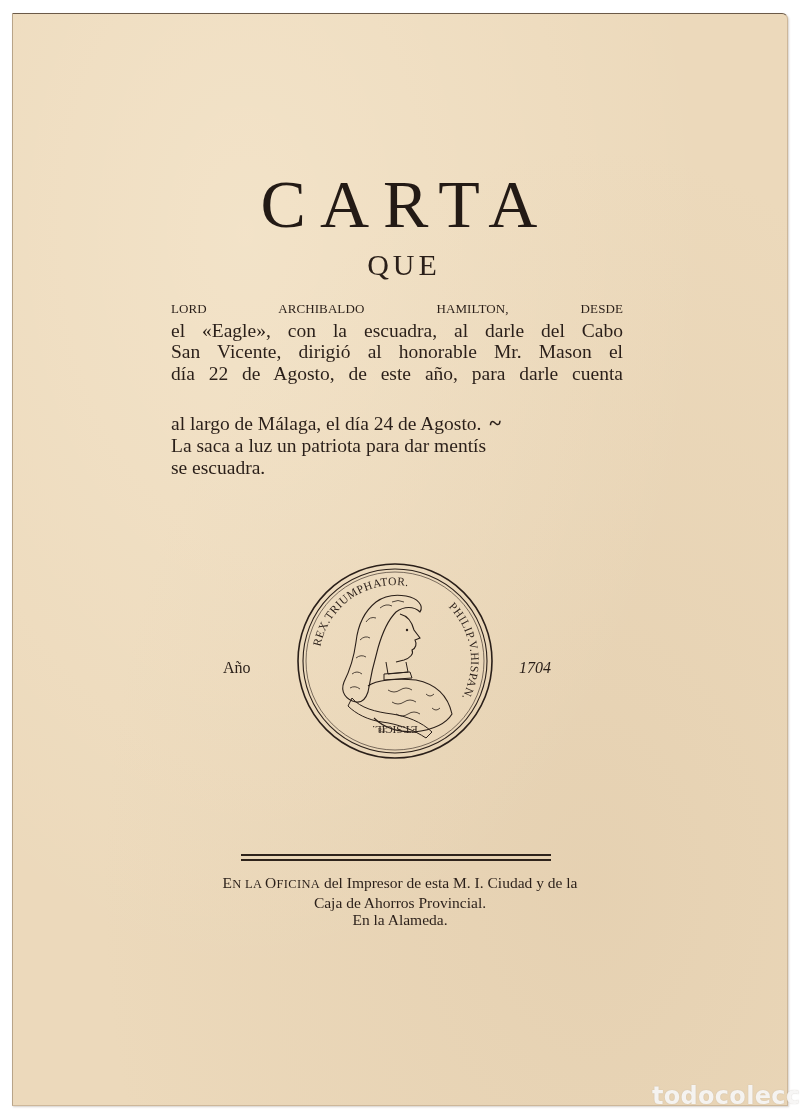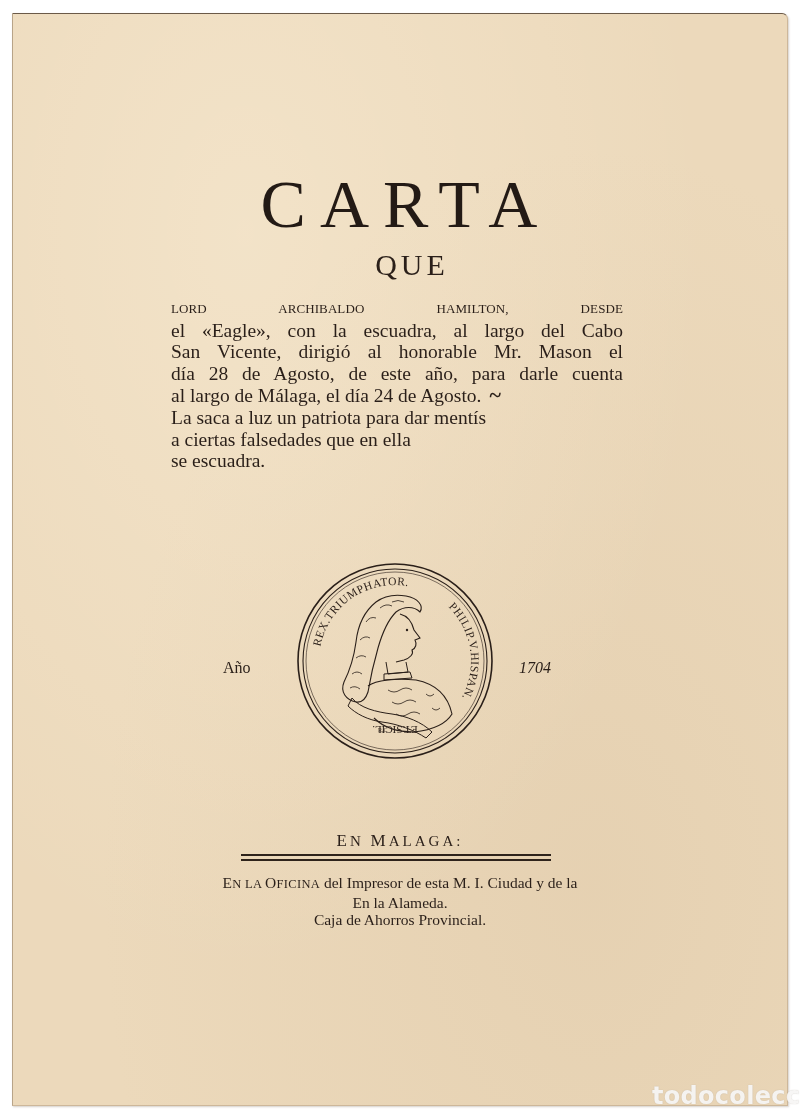--- a/index.html
+++ b/index.html
@@ -37,21 +37,21 @@
       letter-spacing: 14px;
       padding-left: 6px;
       line-height: 70px;
       color: #231a15;
     }
     .que {
       left: 0; width: 774px; top: 235px;
       text-align: center;
       font-size: 30px;
       letter-spacing: 4px;
-      padding-left: 12px;
+      padding-left: 4px;
       line-height: 32px;
     }
     .body-block {
       left: 158px; width: 452px; top: 284px;
       font-size: 19.5px;
       line-height: 21.6px;
     }
     .body-block .jline {
       display: block;
       text-align: justify;
@@ -114,26 +114,25 @@
 </head>
 <body>
 
 <div class="page">
 
   <div class="abs title">CARTA</div>
   <div class="abs que">QUE</div>
 
   <div class="abs body-block">
     <span class="jline first">LORD ARCHIBALDO HAMILTON, DESDE</span>
-    <span class="jline">el «Eagle», con la escuadra, al largo del Cabo</span>
+    <span class="jline">el «Eagle», con la escuadra, al darle del Cabo</span>
     <span class="jline">San Vicente, dirigió al honorable Mr. Mason el</span>
-    <span class="jline">día 28 de Agosto, de este año, para darle cuenta</span>
-    <span class="jline" style="text-align-last: left;"><span>al largo de Málaga, el día 24 de Agosto.</span><span class="tilde-mark">~</span></span>
+    <span class="jline">día 22 de Agosto, de este año, para darle cuenta</span>
+    <span class="jline" style="text-align-last: left; margin-top: 28px;"><span>al largo de Málaga, el día 24 de Agosto.</span><span class="tilde-mark">~</span></span>
     <span class="cline">La saca a luz un patriota para dar mentís</span>
-    <span class="cline">a ciertas falsedades que en ella</span>
     <span class="cline">se escuadra.</span>
   </div>
 
   <div class="abs year-label ano">Año</div>
   <div class="abs year-label yr">1704</div>
 
   <div class="abs medal-wrap">
     <svg width="198" height="198" viewBox="0 0 198 198" xmlns="http://www.w3.org/2000/svg">
       <defs>
         <path id="arcText" d="M 99 99 m -76 0 a 76 76 0 1 1 152 0 a 76 76 0 1 1 -152 0"></path>
@@ -160,26 +159,25 @@
       <path d="M 88 112 L 114 110 L 116 116 L 88 118 Z" fill="none" stroke="#2a1f19" stroke-width="1"></path>
 
       <path d="M 72 124 C 80 118, 100 116, 120 118 C 140 122, 152 134, 156 152 C 150 162, 136 168, 118 170 C 100 170, 86 164, 78 156" fill="none" stroke="#2a1f19" stroke-width="1.1"></path>
       <path d="M 92 128 q 6 4 12 0 q 6 -4 12 0 M 96 140 q 6 4 12 0 q 6 -4 12 0 M 100 152 q 6 4 12 0 q 6 -4 12 0 M 130 132 q 4 4 8 0 M 136 146 q 4 4 8 0" fill="none" stroke="#2a1f19" stroke-width="0.8"></path>
 
       <path d="M 56 136 C 64 146, 80 150, 96 152 C 110 154, 126 160, 136 170 L 130 176 C 118 168, 102 162, 86 160 C 72 158, 60 152, 52 144 Z" fill="none" stroke="#2a1f19" stroke-width="1"></path>
       <text x="82" y="170" font-family="Liberation Serif, serif" font-size="6" fill="#2a1f19">R.C</text>
     </svg>
   </div>
 
-  <div class="abs printed-place"><span class="big">E</span><span>N</span> <span class="big">M</span><span>ALAGA:</span></div>
 
   <div class="abs rule r1"></div>
   <div class="abs rule r2"></div>
 
   <div class="abs imprint">
     <div><span class="sc"><span class="cap">E</span><span>N LA </span><span class="cap">O</span><span>FICINA</span></span><span> del Impresor de esta M. I. Ciudad y de la</span></div>
+    <div>Caja de Ahorros Provincial.</div>
     <div>En la Alameda.</div>
-    <div>Caja de Ahorros Provincial.</div>
   </div>
 
 </div>
 
 <div class="watermark">todocoleccion</div>
 
 </body></html>

